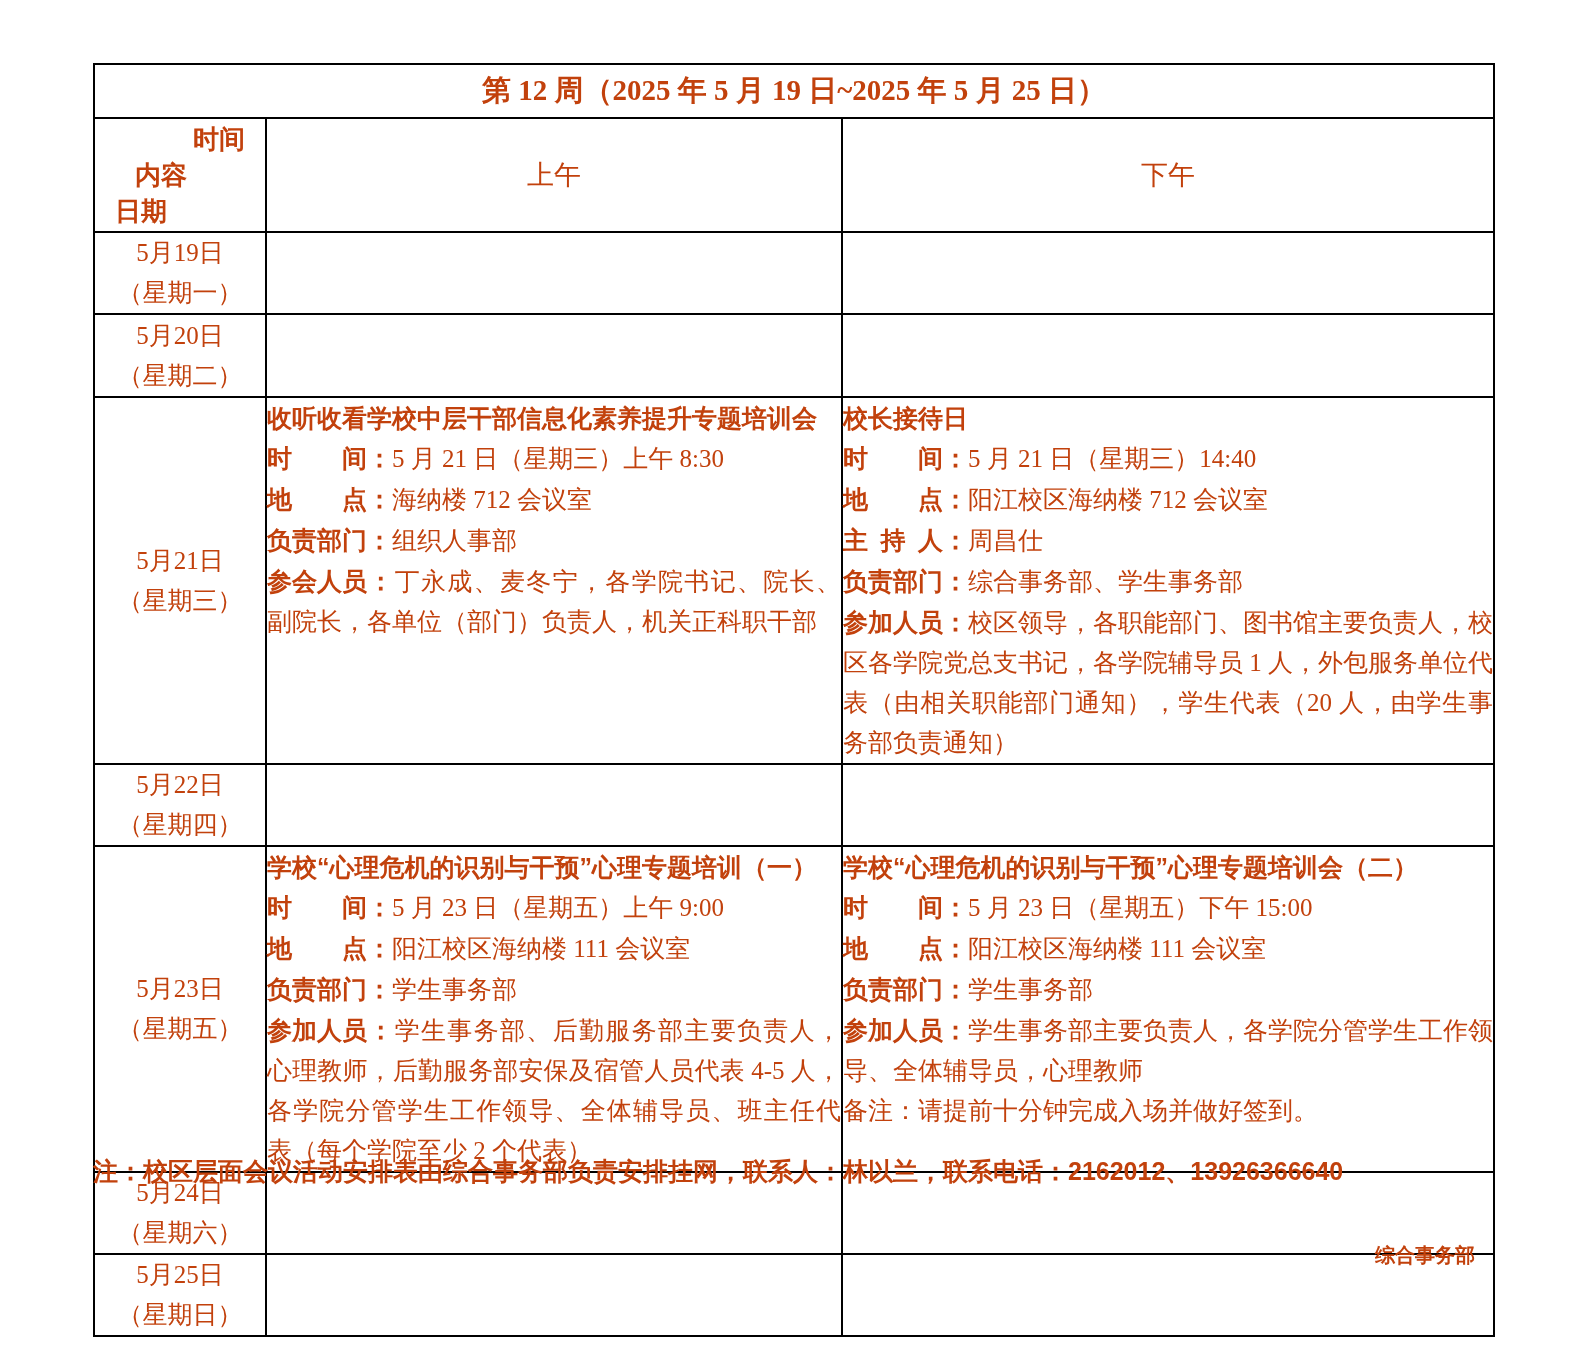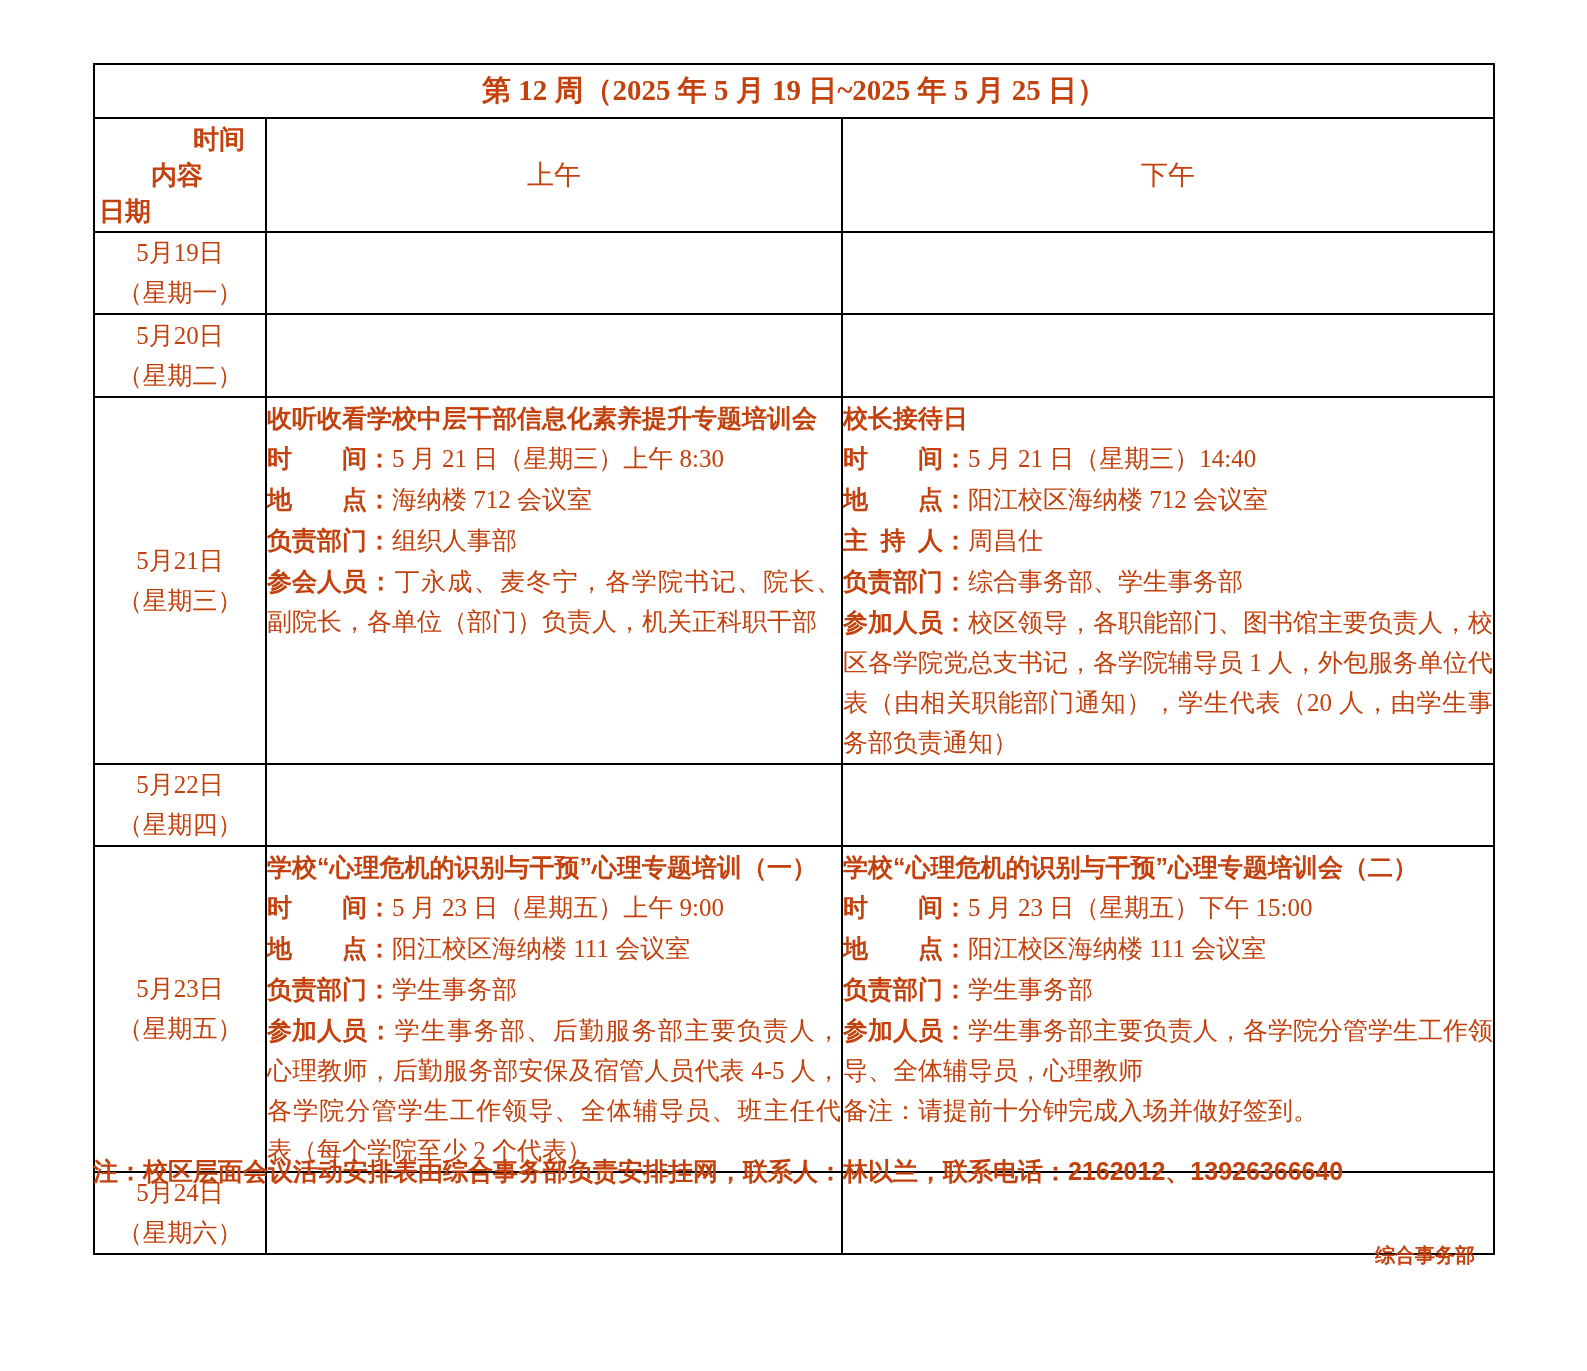--- a/index.html
+++ b/index.html
@@ -6,22 +6,22 @@
     --serif:"Liberation Serif","DejaVu Serif",serif;
     --sans:"Liberation Sans","DejaVu Sans",sans-serif;
   }
   html,body{margin:0;padding:0;background:#ffffff;}
   .sheet{position:relative;width:1587px;height:1371px;background:#ffffff;overflow:hidden;color:#c2410c;}
   table.sched{position:absolute;left:93px;top:63px;width:1400px;border-collapse:collapse;table-layout:fixed;}
   table.sched td{border:2px solid #000;padding:0;}
   .title-cell{height:52px;text-align:center;vertical-align:middle;font-family:var(--serif);font-weight:700;font-size:29px;}
   .corner{height:112px;vertical-align:middle;font-family:var(--sans);font-weight:700;font-size:26px;line-height:36px;}
   .corner-top{text-align:right;padding-right:20px;}
-  .corner-mid{text-align:left;padding-left:56px;}
-  .corner-bot{text-align:left;padding-left:4px;}
+  .corner-mid{text-align:left;padding-left:40px;}
+  .corner-bot{text-align:left;padding-left:20px;}
   .head-col{text-align:center;vertical-align:middle;font-family:var(--serif);font-weight:400;font-size:27px;}
   .date-cell{text-align:center;vertical-align:middle;font-family:var(--serif);font-size:25px;line-height:40px;}
   .cell{vertical-align:top;padding:4px 12px 0 12px;font-family:var(--serif);font-size:25px;line-height:40px;}
   .evt-title{font-family:var(--sans);font-weight:700;text-align:left;margin:0;}
   .fline{margin:0;text-align:justify;}
   .lbl{display:inline-block;width:4em;text-align:justify;text-align-last:justify;font-family:var(--sans);font-weight:700;vertical-align:top;}
   .lbl.plain{display:inline;width:auto;text-align:left;text-align-last:auto;font-family:var(--serif);font-weight:400;}
   .colon{font-family:var(--sans);font-weight:700;}
   .colon.plain{font-family:var(--serif);font-weight:400;}
   .val{font-family:var(--serif);}
@@ -121,20 +121,28 @@
           </td>
         </tr>
         <tr style="height: 68px;">
           <td class="date-cell">
             <div>5月24日</div>
             <div>（星期六）</div>
           </td>
           <td class="cell"></td>
           <td class="cell"></td>
         </tr>
+        <tr style="height: 67px;">
+          <td class="date-cell">
+            <div>5月25日</div>
+            <div>（星期日）</div>
+          </td>
+          <td class="cell"></td>
+          <td class="cell"></td>
+        </tr>
       </tbody>
   </table>
 
   <div class="note">注：校区层面会议活动安排表由综合事务部负责安排挂网，联系人：林以兰，联系电话：2162012、13926366640</div>
 
   <div class="sig">
     <div class="sig-dept">综合事务部</div>
   </div>
 </div>
 

